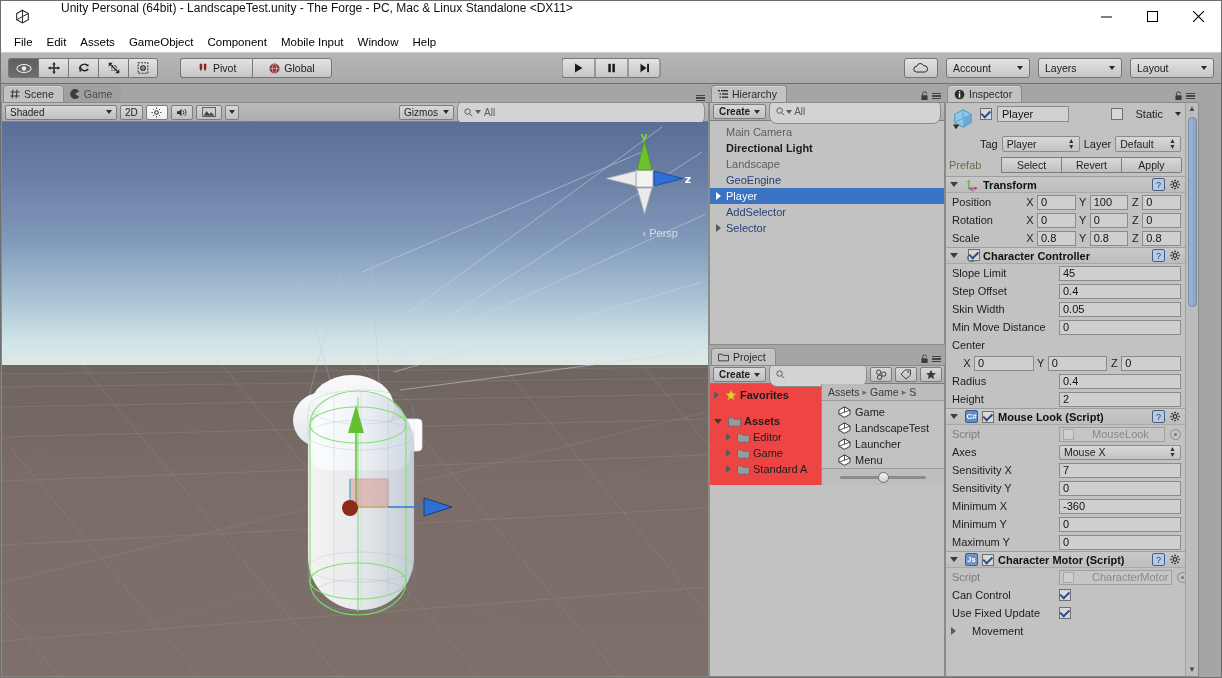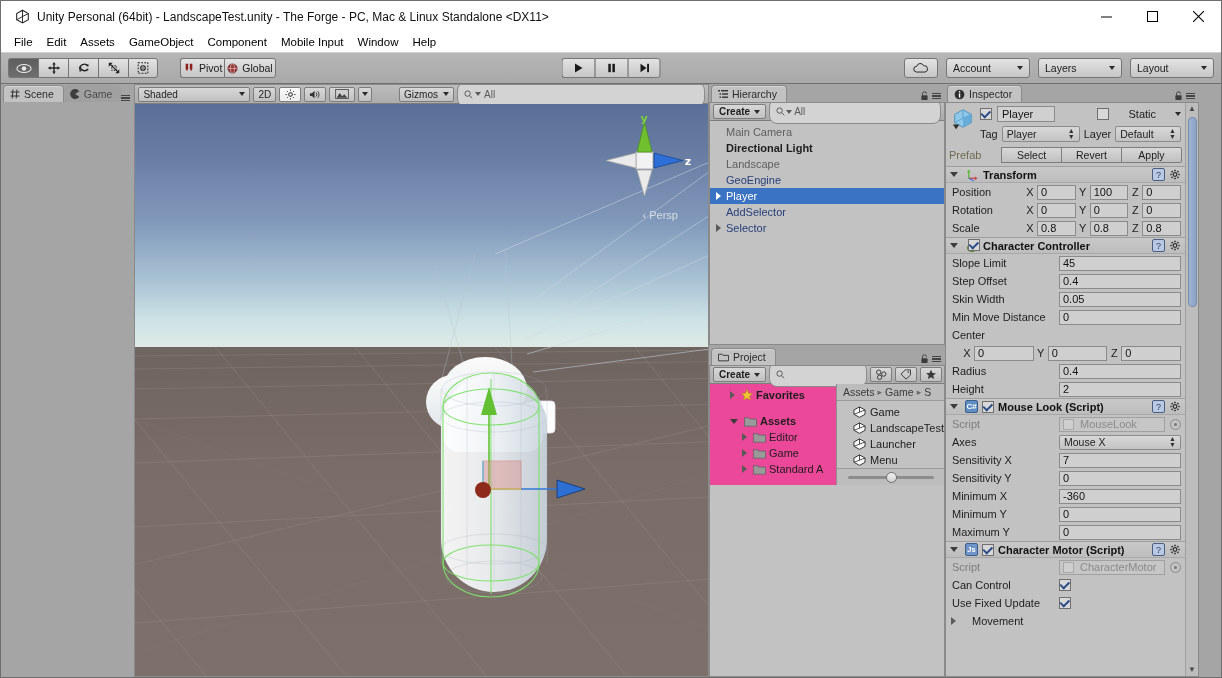--- a/index.html
+++ b/index.html
@@ -14,23 +14,24 @@
     position: relative;
     width: 1222px; height: 678px;
     background: #a5a5a5;
     border: 1px solid #6e6e6e;
     display: flex; flex-direction: column;
   }
 
   
   .titlebar {
     height: 31px; background: #ffffff;
-    display: flex; align-items: center;
+    display: flex; 
     flex: 0 0 31px;
     border-bottom: 0px solid #dcdcdc;
+    gap: 24px;
   }
   .title-icon { width: 26px; margin-left: 8px; display:flex; align-items:center; justify-content:center;}
   .title-text {
     font-size: 12px; color: #111; margin-left: 2px;
     font-family: "Liberation Sans", sans-serif;
     white-space: nowrap;
   }
   .win-controls { margin-left: auto; display: flex; height: 31px; }
   .win-btn {
     width: 46px; height: 31px; display: flex;
@@ -68,21 +69,21 @@
   .tbtn:last-child { border-right-width: 1px; }
   .tbtn.first { border-radius: 3px 0 0 3px; }
   .tbtn.last  { border-radius: 0 3px 3px 0; }
   .tbtn.active { background: linear-gradient(#5e5e5e,#6e6e6e); }
   .tbtn.active svg { stroke: #e8e8e8; fill:#e8e8e8; }
   .spacer-20 { width: 22px; }
   .pivot-group { display:flex; }
   .pivot-btn {
     height: 20px; background: linear-gradient(#e3e3e3,#c6c6c6);
     border: 1px solid #767676; display:flex; align-items:center;
-    padding: 0 2px; gap: 4px; font-size: 10.5px; color:#1a1a1a;
+    padding: 0 16px; gap: 4px; font-size: 10.5px; color:#1a1a1a;
   }
   .pivot-btn.l { border-radius: 3px 0 0 3px; border-right:0; }
   .pivot-btn.r { border-radius: 0 3px 3px 0; }
   .play-group {
     position: absolute; left: 50%; transform: translateX(-50%);
     display: flex;
   }
   .play-btn {
     width: 33px; height: 20px; background: linear-gradient(#e3e3e3,#c6c6c6);
     border: 1px solid #767676; border-right: 0;
@@ -108,21 +109,21 @@
     border-right:3.5px solid transparent;border-top:4px solid #2b2b2b;
   }
 
   
   .main {
     flex: 1; display: flex; background: #a5a5a5;
     padding: 0px; gap: 0;
   }
 
   
-  .panel { display:flex; flex-direction: row; position: relative; }
+  .panel { display:flex; flex-direction: column; position: relative; }
   .tabrow {
     height: 18px; display:flex; align-items: flex-end;
     background: #a5a5a5; position: relative; padding-left: 2px;
   }
   .tab {
     height: 17px; display:flex; align-items:center; gap:4px;
     padding: 0 9px 0 6px;
     font-size: 10.5px; color:#2b2b2b;
     border-radius: 4px 4px 0 0;
     background: #a0a0a0;
@@ -224,21 +225,21 @@
   }
   .arrow-r.white { border-left-color:#fff; }
   .arrow-d {
     width:0;height:0;border-left:4px solid transparent;
     border-right:4px solid transparent;border-top:5px solid #3c3c3c;
     margin-right: 3px;
   }
   .indent { width: 8px; flex:0 0 8px; }
 
   
-  .proj-split { flex:1; display:flex; background:#ec4899; overflow:hidden;padding-left:16px;}
+  .proj-split { flex:1; display:flex; background:#ef4444; overflow:hidden;}
   .proj-left { width:112px; border-right:1px solid #8f8f8f; padding-top:3px;}
   .proj-right { flex:1; display:flex; flex-direction:column;}
   .breadcrumb {
     height:17px; background:#bcbcbc; border-bottom:1px solid #9a9a9a;
     display:flex; align-items:center; gap:3px; padding-left:6px;
     font-size:10.5px; color:#3a3a3a; white-space:nowrap; overflow:hidden;
   }
   .crumb-sep { color:#6a6a6a; font-size:9px; }
   .asset-list { flex:1; background:#c2c2c2; padding-top:3px; overflow:hidden;}
   .arow { height:16px; display:flex; align-items:center; padding-left:6px; font-size:11px; color:#1d1d1d; gap:4px;}
@@ -278,22 +279,22 @@
     font-size:11px; color:#111; padding:0 4px; display:flex; align-items:center;
   }
   .chk {
     width:12px;height:12px;background:#d8d8d8;border:1px solid #6f6f6f;
     display:flex;align-items:center;justify-content:center; flex:0 0 12px;
   }
   .chk.on::after {
     content:""; width:7px;height:4px;border-left:2px solid #2a4b86;
     border-bottom:2px solid #2a4b86; transform: rotate(-45deg) translate(0px,-1px);
   }
-  .static-box { display:flex; align-items:center; gap:19px; font-size:11px; color:#1d1d1d;margin-left:37px;}
-  .hdr-row2 { display:flex; align-items:center; gap:4px; margin-top:4px; }
+  .static-box { display:flex; align-items:center; gap:12px; font-size:11px; color:#1d1d1d;margin-left:37px;}
+  .hdr-row2 { display:flex; align-items:center; gap:4px; margin-top:14px; }
   .lbl { font-size:11px; color:#1d1d1d; }
   .popup {
     height:16px; background:linear-gradient(#d8d8d8,#c3c3c3);
     border:1px solid #8b8b8b; border-radius:2px;
     display:flex; align-items:center; padding:0 4px;
     font-size:10.5px; color:#1d1d1d; position:relative;
   }
   .popup .updown { margin-left:auto; font-size:7px; line-height:6px; color:#333; text-align:center;}
   .prefab-row { display:flex; align-items:center; gap:0px; margin-top:3px; padding: 0 3px 3px 3px;}
   .prefab-lbl { width:52px; font-size:11px; color:#6d6a4f; }
@@ -329,21 +330,21 @@
   .prop-lbl.narrow { width:70px; flex:0 0 70px; }
   .field {
     flex:1; height:15px; background:#cfcfcf; border:1px solid #8b8b8b;
     font-size:11px; color:#111; padding:0 3px; display:flex; align-items:center;
   }
   .xyz { display:flex; align-items:center; gap:2px; flex:1;}
   .ax { font-size:11px; color:#1d1d1d; width:10px; text-align:center; flex:0 0 10px;}
   .xyz .field { flex:1; min-width:0; }
   .script-field {
     flex:1; height:15px; background:#c6c6c6; border:1px solid #a0a0a0;
-    font-size:11px; color:#8a8a8a; padding:0 3px; display:flex; align-items:center; gap:6px;
+    font-size:11px; color:#8a8a8a; padding:0 3px; display:flex; align-items:center; gap:18px;
   }
   .obj-dot { width:11px;height:11px;border:1px solid #a8a8a8; background:#cfcfcf; flex:0 0 11px;}
   .sel-circle {
     width:11px;height:11px;border-radius:50%;border:1px solid #8a8a8a;
     display:flex;align-items:center;justify-content:center; flex:0 0 11px; margin-left:2px;
   }
   .sel-circle::after{content:"";width:3px;height:3px;border-radius:50%;background:#7a7a7a;}
   .foldout-row { height:18px; display:flex; align-items:center; padding-left:5px; gap:13px;}
   .cs-icon {
     width:13px;height:13px;border-radius:2px;

